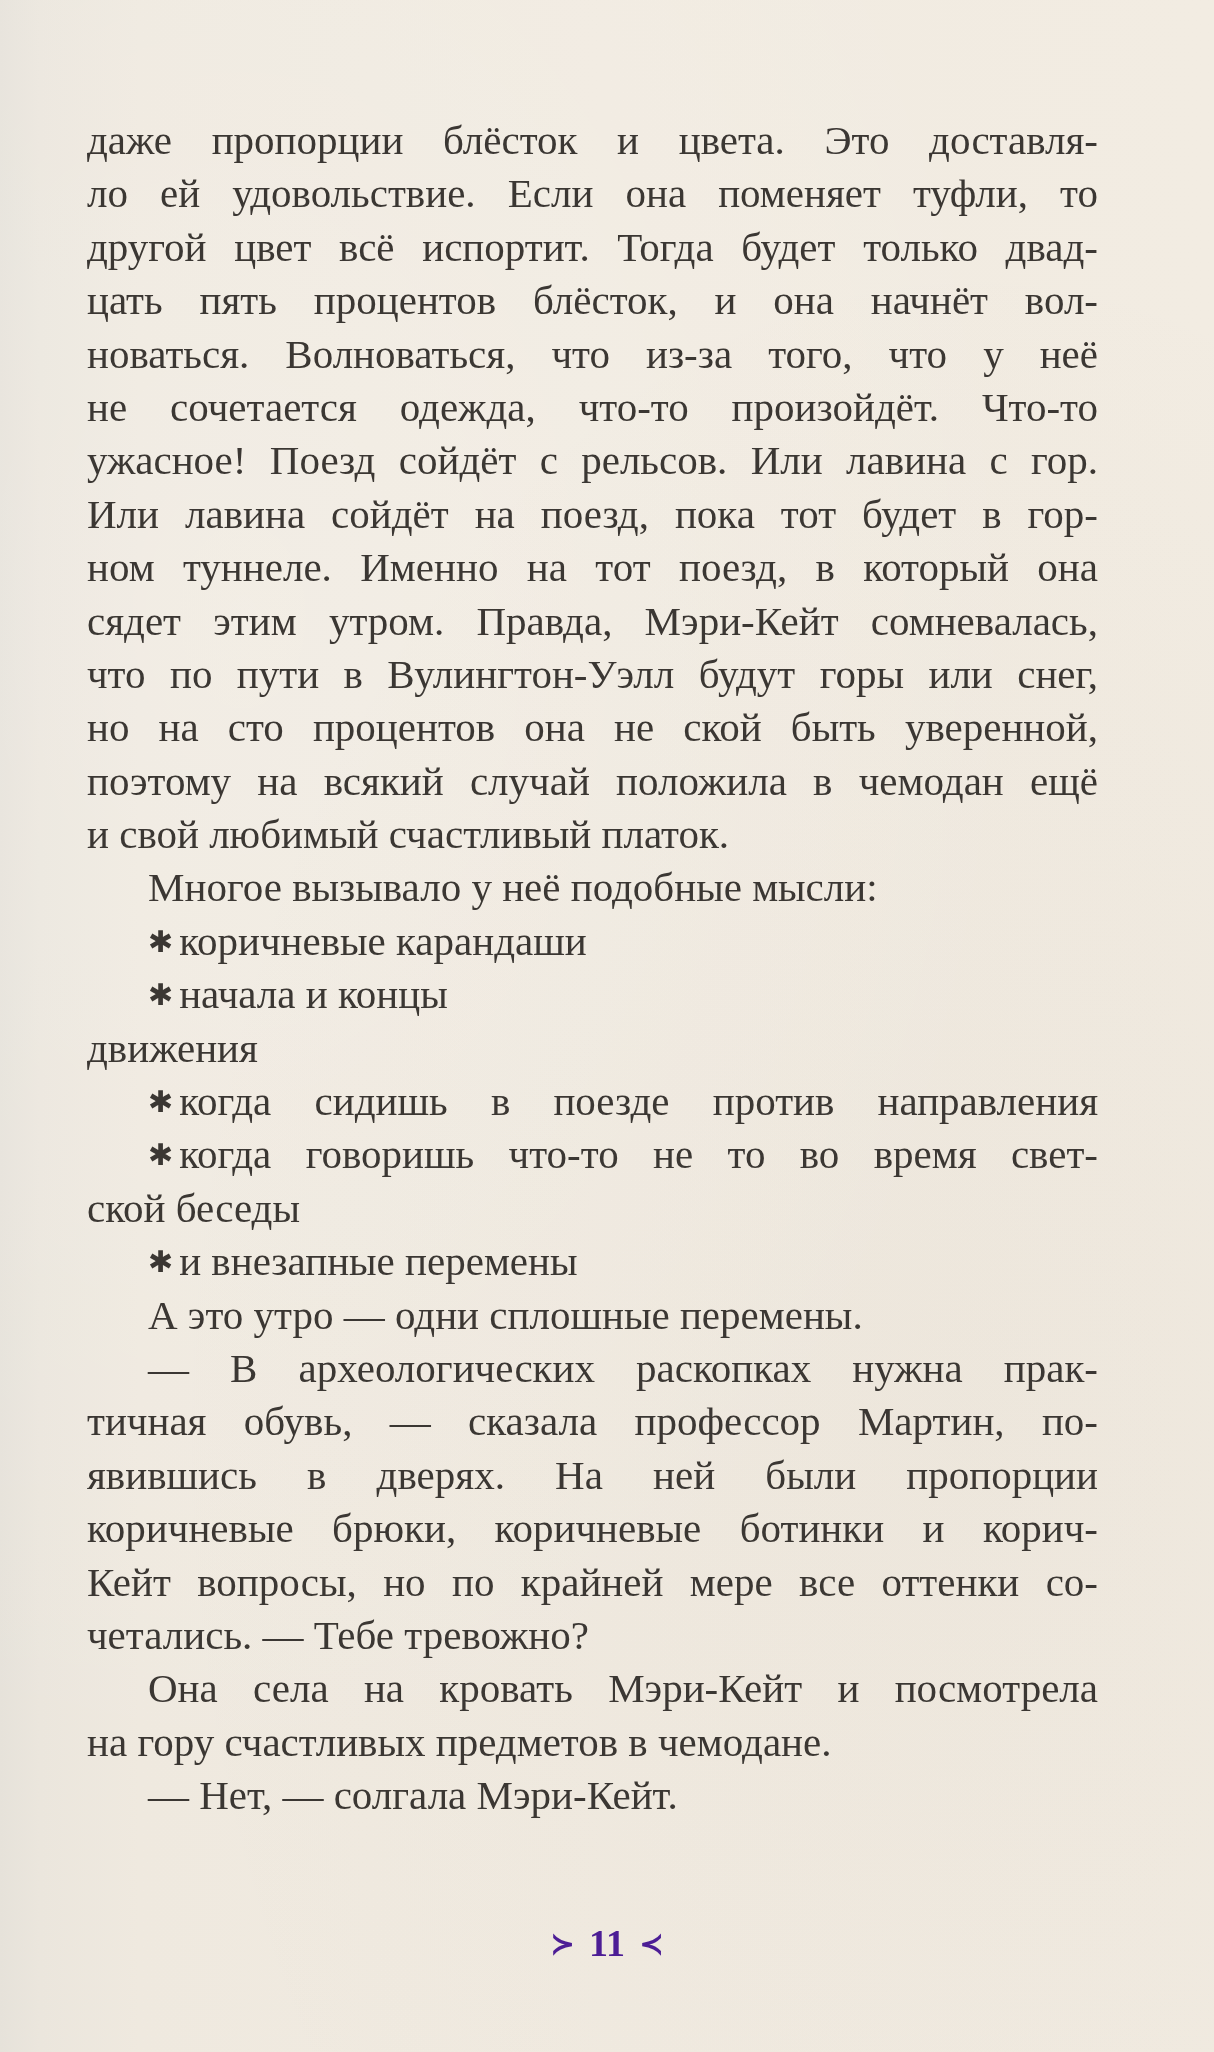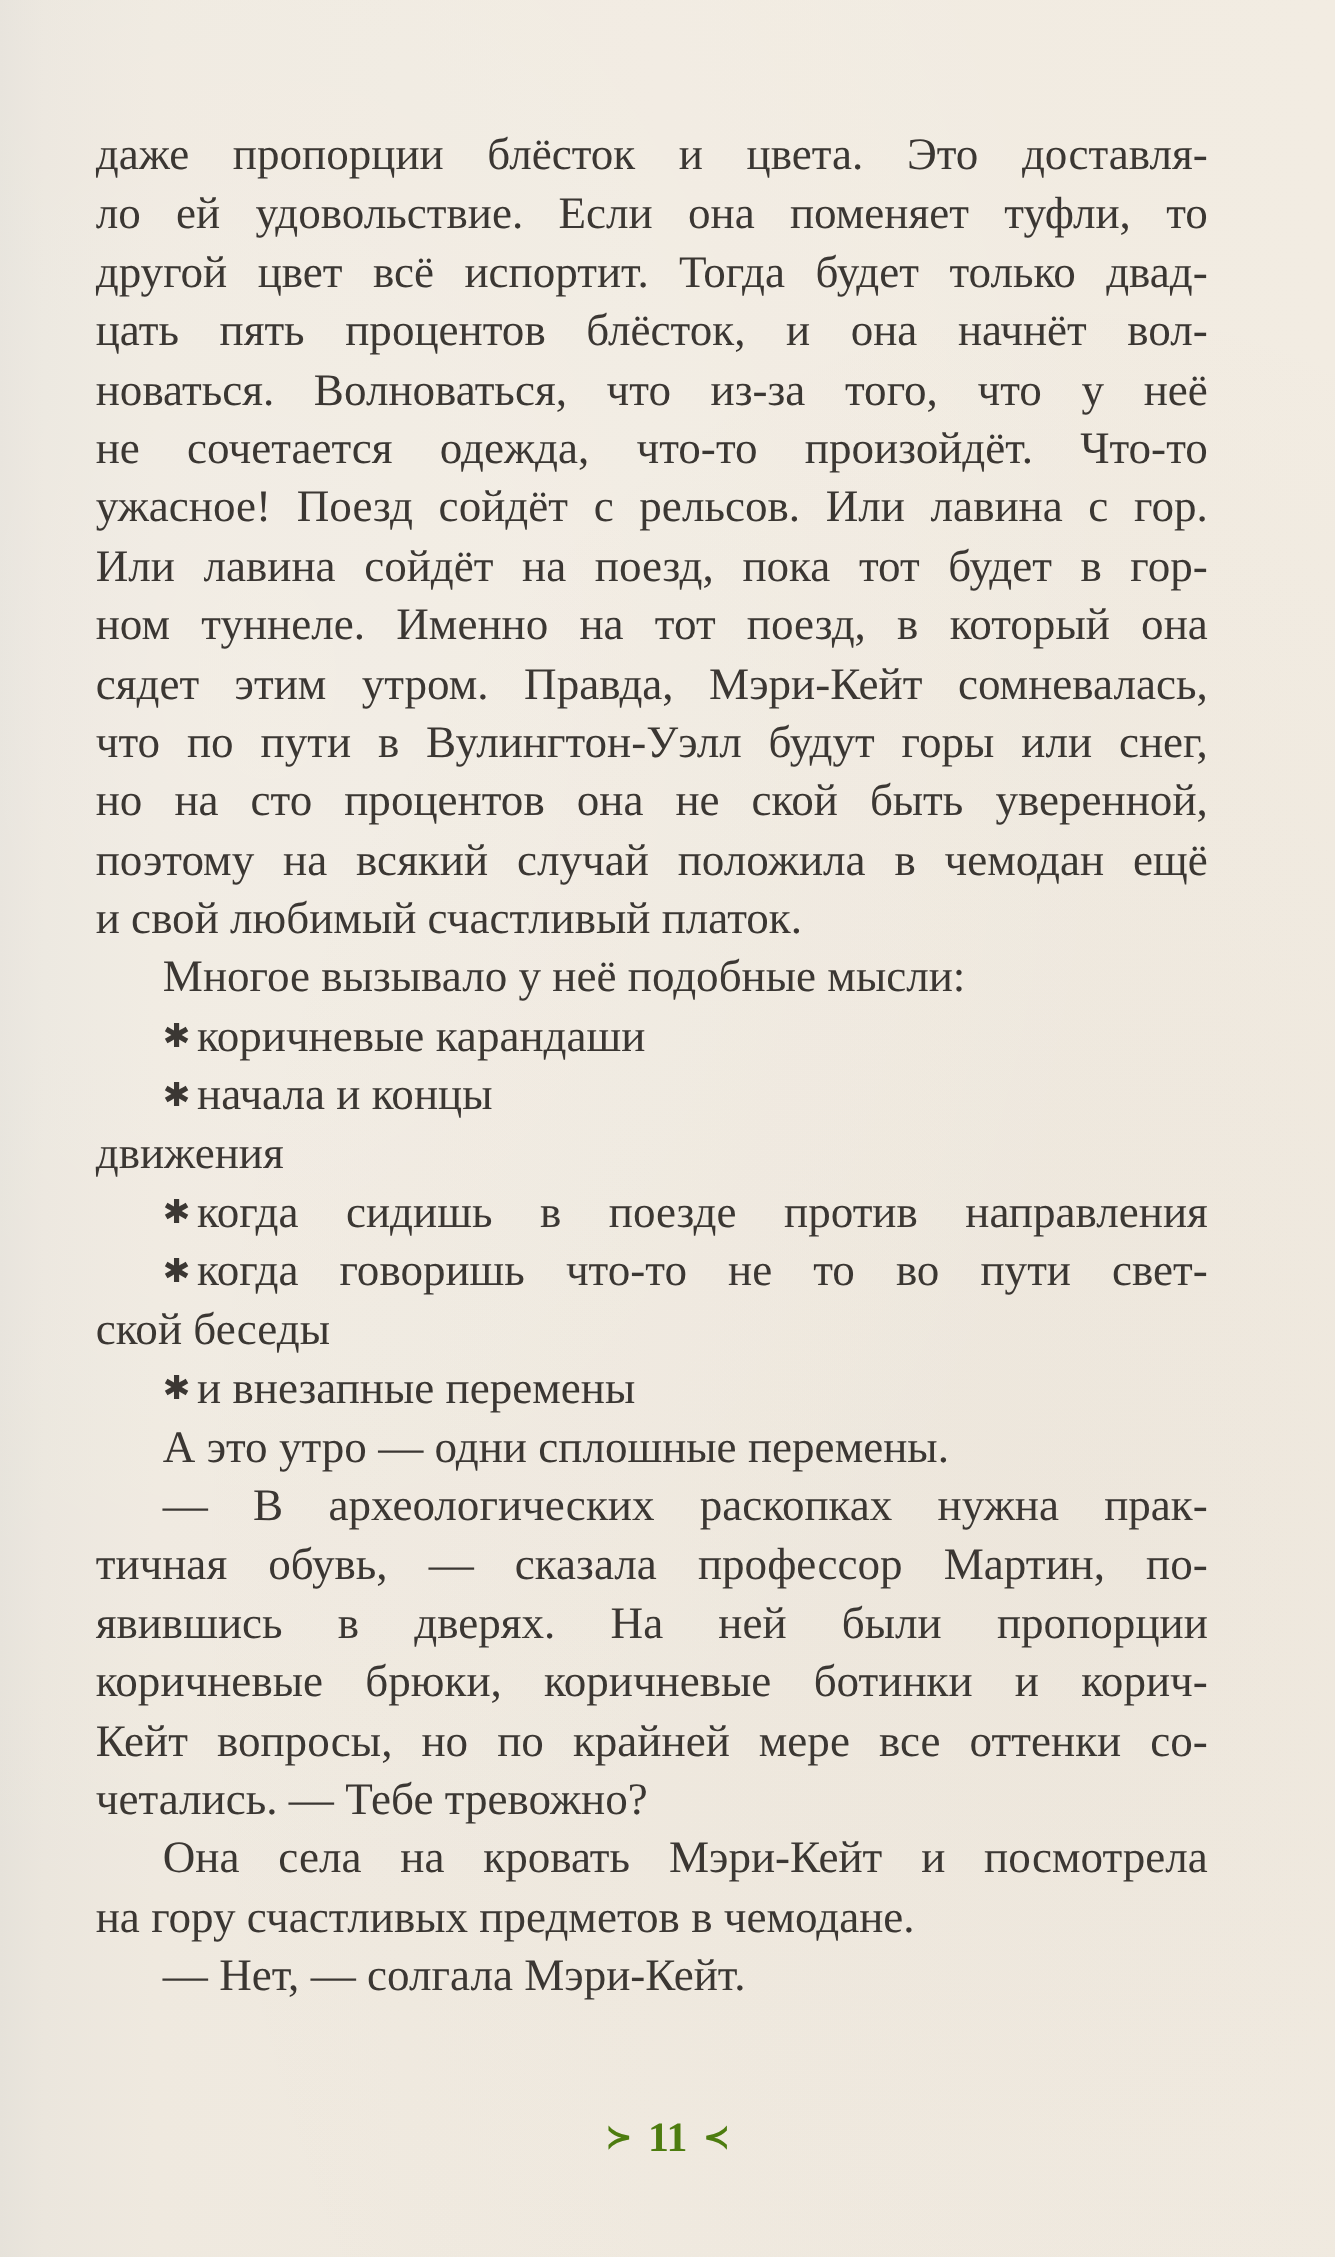--- a/index.html
+++ b/index.html
@@ -57,21 +57,21 @@
     .page-number {
       position: absolute;
       left: 0;
       width: 1214px;
       top: 1918px;
       text-align: center;
       font-family: "Liberation Serif", "DejaVu Serif", serif;
       font-weight: bold;
       font-size: 38px;
       line-height: 50px;
-      color: #4d7c0f;
+      color: #4c1d95;
     }
     .page-number .arrow {
       display: inline-block;
       font-family: "DejaVu Sans", sans-serif;
       font-size: 30px;
       font-weight: bold;
       vertical-align: 2px;
       margin: 0 14px;
     }
   </style>
@@ -93,21 +93,21 @@
     <div class="line full" style="white-space: normal; overflow: hidden;"><span>сядет этим утром. Правда, Мэри-Кейт сомневалась,</span></div>
     <div class="line full" style="white-space: normal; overflow: hidden;"><span>что по пути в Вулингтон-Уэлл будут горы или снег,</span></div>
     <div class="line full" style="white-space: normal; overflow: hidden;"><span>но на сто процентов она не ской быть уверенной,</span></div>
     <div class="line full" style="white-space: normal; overflow: hidden;"><span>поэтому на всякий случай положила в чемодан ещё</span></div>
     <div class="line last"><span>и свой любимый счастливый платок.</span></div>
     <div class="line last indent"><span>Многое вызывало у неё подобные мысли:</span></div>
     <div class="line last indent"><span class="bullet">✱</span><span>коричневые карандаши</span></div>
     <div class="line last indent"><span class="bullet">✱</span><span>начала и концы</span></div>
     <div class="line last"><span>движения</span></div>
     <div class="line full indent" style="white-space: normal; overflow: hidden;"><span class="bullet">✱</span><span>когда сидишь в поезде против направления</span></div>
-    <div class="line full indent" style="white-space: normal; overflow: hidden;"><span class="bullet">✱</span><span>когда говоришь что-то не то во пути свет-</span></div>
+    <div class="line full indent" style="white-space: normal; overflow: hidden;"><span class="bullet">✱</span><span>когда говоришь что-то не то во время свет-</span></div>
     <div class="line last"><span>ской беседы</span></div>
     <div class="line last indent"><span class="bullet">✱</span><span>и внезапные перемены</span></div>
     <div class="line last indent"><span>А это утро — одни сплошные перемены.</span></div>
     <div class="line full indent" style="white-space: normal; overflow: hidden;"><span>— В археологических раскопках нужна прак-</span></div>
     <div class="line full" style="white-space: normal; overflow: hidden;"><span>тичная обувь, — сказала профессор Мартин, по-</span></div>
     <div class="line full" style="white-space: normal; overflow: hidden;"><span>явившись в дверях. На ней были пропорции</span></div>
     <div class="line full" style="white-space: normal; overflow: hidden;"><span>коричневые брюки, коричневые ботинки и корич-</span></div>
     <div class="line full" style="white-space: normal; overflow: hidden;"><span>Кейт вопросы, но по крайней мере все оттенки со-</span></div>
     <div class="line last"><span>четались. — Тебе тревожно?</span></div>
     <div class="line full indent" style="white-space: normal; overflow: hidden;"><span>Она села на кровать Мэри-Кейт и посмотрела</span></div>

